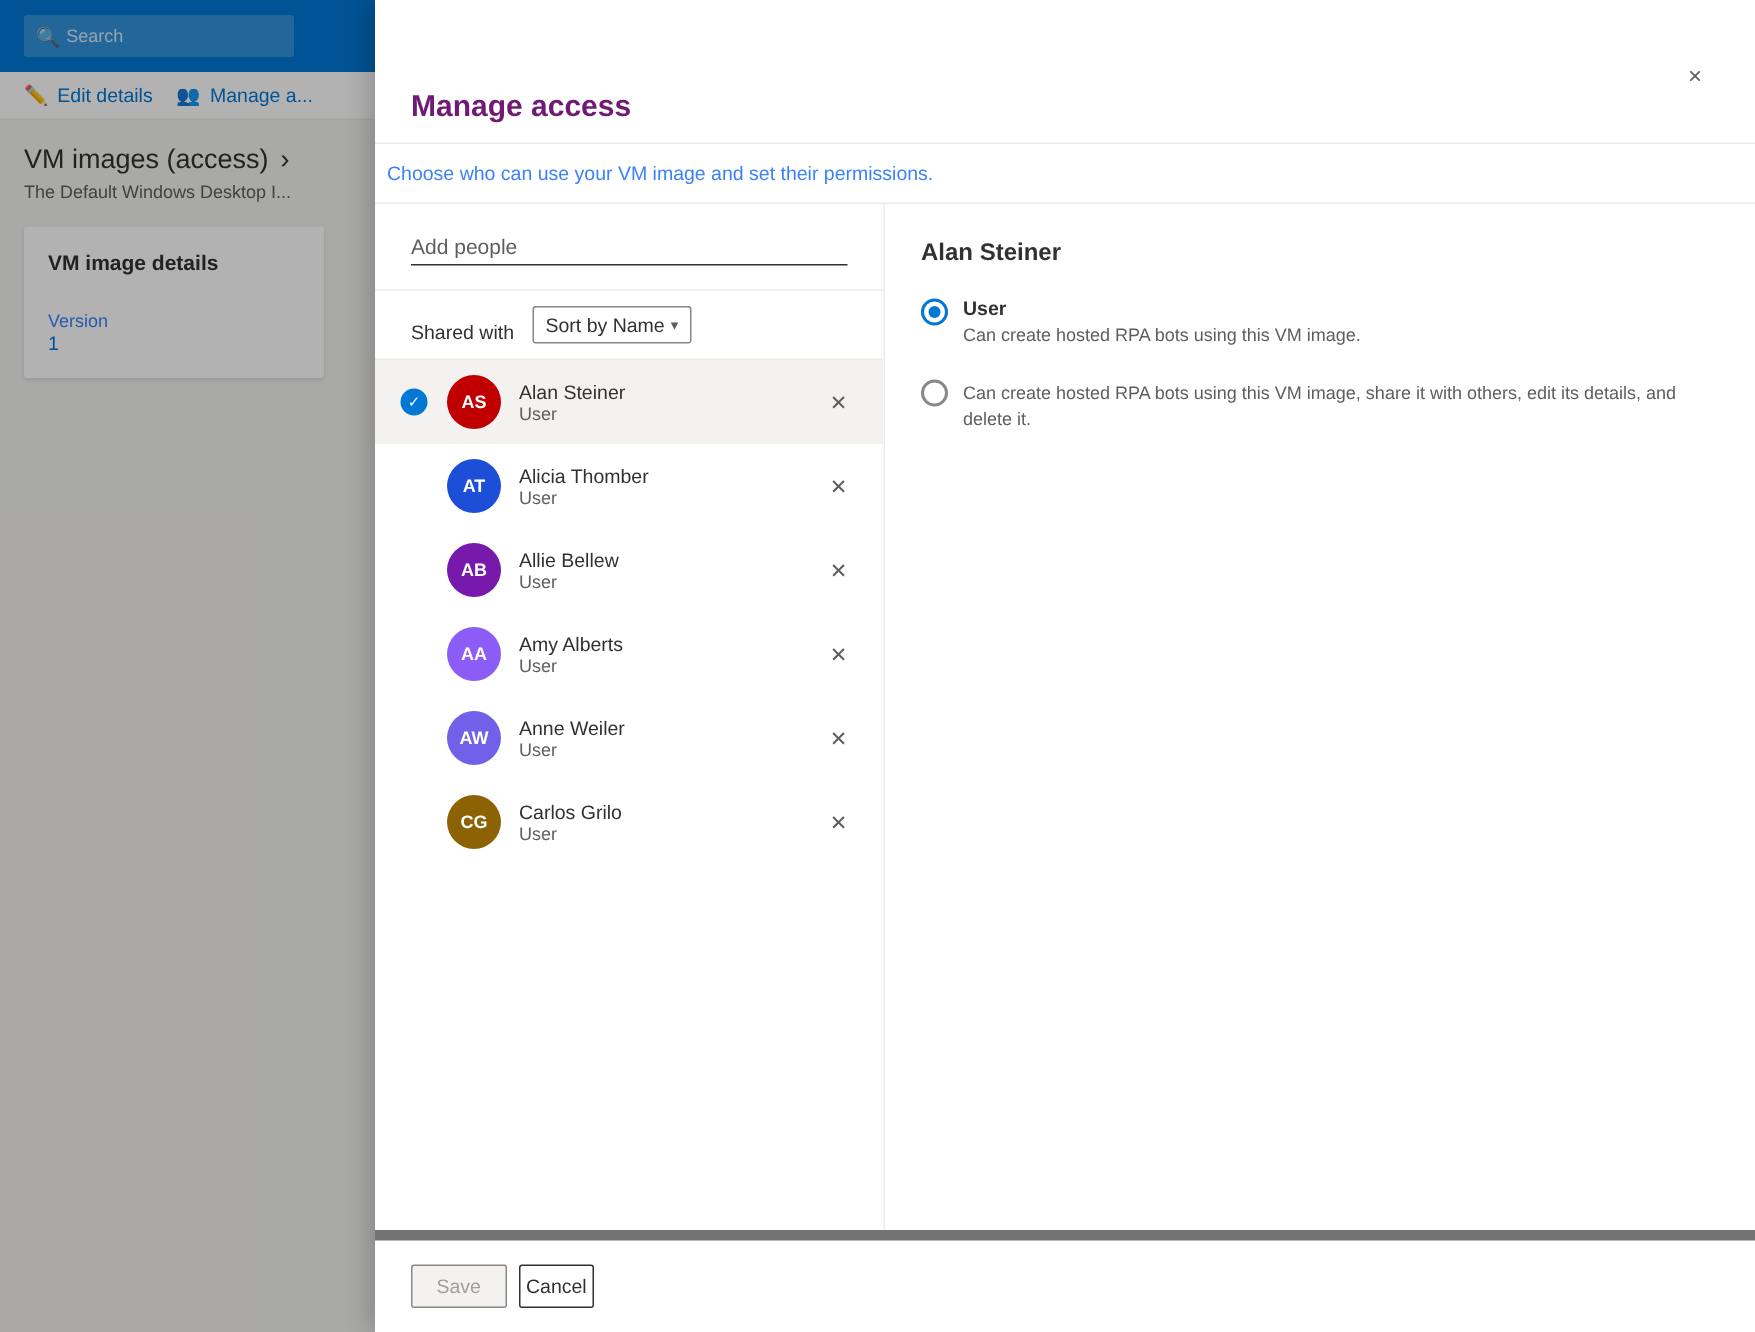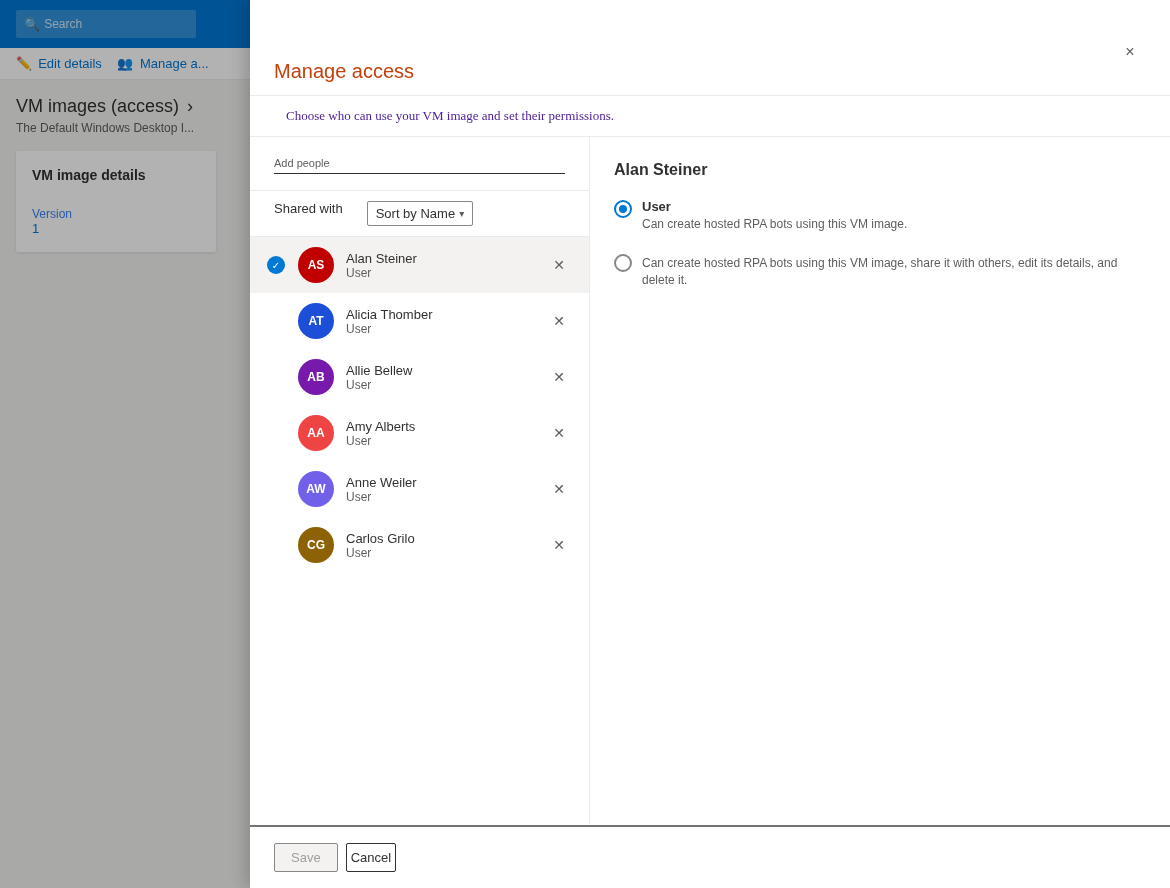--- a/index.html
+++ b/index.html
@@ -128,43 +128,42 @@
     .modal-header {
       display: flex;
       align-items: center;
       justify-content: space-between;
       padding: 20px 24px 12px;
       border-bottom: 1px solid #edebe9;
     }
 
     .modal-title {
       font-size: 20px;
-      font-weight: 400;
-      color: #c2410c;
+      font-weight: 700;
+      color: #701a75;
       margin-top: 40px;
     }
 
     .modal-close {
       width: 32px;
       height: 32px;
       display: flex;
       align-items: center;
       justify-content: center;
       cursor: pointer;
       color: #605e5c;
       font-size: 16px;
       border-radius: 2px;
     }
 
     .modal-subtitle {
-      padding: 12px 36px;
-      font-size: 13px;
-      color: #4c1d95;
+      padding: 12px 8px;
+      font-size: 13px;
+      color: #3b82f6;
       border-bottom: 1px solid #edebe9;
-      font-family: Liberation Serif, serif;
     }
 
     .modal-body {
       display: flex;
       flex: 1;
       overflow: hidden;
     }
 
     
     .left-panel {
@@ -177,35 +176,35 @@
     .add-people-section {
       padding: 16px 24px;
       border-bottom: 1px solid #edebe9;
     }
 
     .add-people-input {
       width: 100%;
       border: none;
       border-bottom: 1px solid #323130;
       padding: 4px 0;
-      font-size: 11px;
+      font-size: 14px;
       color: #737373;
       outline: none;
       background: transparent;
     }
 
     .add-people-input::placeholder {
       color: #605e5c;
     }
 
     .sort-section {
       display: flex;
-      align-items: flex-start;
+      align-items: flex-end;
       padding: 10px 24px;
-      gap: 24px;
+      gap: 12px;
       border-bottom: 1px solid #edebe9;
     }
 
     .sort-label {
       font-size: 13px;
       color: #323130;
       white-space: nowrap;
     }
 
     .sort-dropdown {
@@ -366,21 +365,21 @@
       margin-top: 2px;
       line-height: 1.4;
     }
 
     
     .modal-footer {
       display: flex;
       align-items: flex-start;
       gap: 8px;
       padding: 16px 24px;
-      border-top: 2px solid #737373;
+      border-top: 7px solid #737373;
     }
 
     .btn-save {
       background: #f3f2f1;
       border: 1px solid #8a8886;
       color: #a19f9d;
       padding: 6px 16px;
       font-size: 13px;
       cursor: not-allowed;
       border-radius: 2px;
@@ -484,21 +483,21 @@
             <div class="person-check"></div>
             <div class="avatar" style="background: rgb(119, 25, 170);">AB</div>
             <div class="person-info">
       <div class="person-name">Allie Bellew</div>
       <div class="person-role">User</div>
     </div>
             <div class="person-remove">✕</div>
           </div>
           <div class="person-item">
             <div class="person-check"></div>
-            <div class="avatar" style="background: #ef4444;">AA</div>
+            <div class="avatar" style="background: #8b5cf6;">AA</div>
             <div class="person-info">
       <div class="person-name">Amy Alberts</div>
       <div class="person-role">User</div>
     </div>
             <div class="person-remove">✕</div>
           </div>
           <div class="person-item">
             <div class="person-check"></div>
             <div class="avatar" style="background: rgb(113, 96, 232);">AW</div>
             <div class="person-info">

